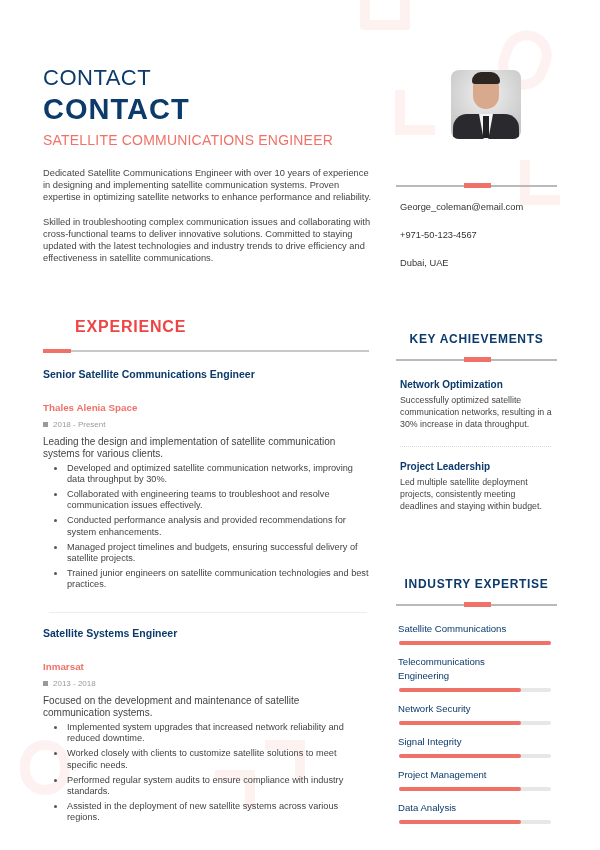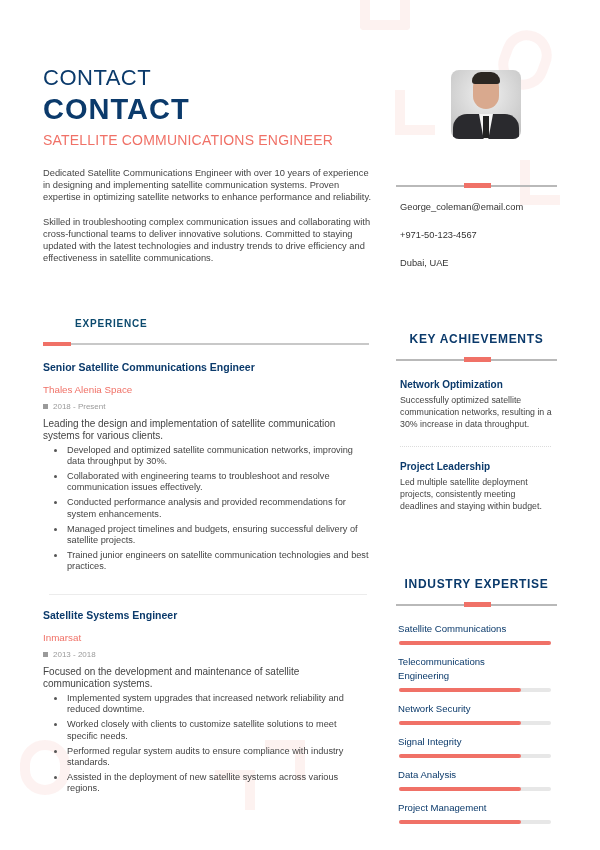--- a/index.html
+++ b/index.html
@@ -26,27 +26,27 @@
     background: radial-gradient(circle at 50% 35%, #f0f0f0 0%, #bdbdbd 100%); }
   .photo .head { position: absolute; left: 22px; top: 6px; width: 26px; height: 33px; border-radius: 12px 12px 14px 14px; background: #d9a98e; }
   .photo .hair { position: absolute; left: 21px; top: 2px; width: 28px; height: 12px; border-radius: 12px 12px 4px 4px; background: #2b2622; }
   .photo .suit { position: absolute; left: 2px; top: 44px; width: 66px; height: 30px; border-radius: 14px 14px 0 0; background: #2a2a2e; }
   .photo .shirt { position: absolute; left: 28px; top: 44px; width: 14px; height: 30px; background: #f4f4f4; clip-path: polygon(0 0,100% 0,60% 100%,40% 100%); }
   .photo .tie { position: absolute; left: 32px; top: 46px; width: 6px; height: 22px; background: #222; }
 
   .summary { position: absolute; left: 43px; top: 167px; width: 330px; font-size: 9.3px; line-height: 12.2px; color: #444; }
   .summary p + p { margin-top: 12px; }
 
-  .section-h { font-size: 10px; font-weight: bold; color: #0c4a6e; letter-spacing: 0.8px; padding-left: 32px; }
+  .section-h { font-size: 16px; font-weight: bold; color: #ef4444; letter-spacing: 0.8px; padding-left: 32px; }
   .exp { position: absolute; left: 43px; top: 318px; width: 326px; }
   .exp .rule { position: relative; height: 2px; margin-top: 14px; background: #c8c8c8; }
   .exp .rule .accent { position: absolute; left: 0; top: -1px; width: 28px; height: 4px; background: #f07167; }
   .job { margin-top: 16px; }
   .job-title { font-size: 10.5px; font-weight: bold; color: #0b3a6b; }
-  .job-company { font-size: 9.8px; font-weight: normal; color: #f07167; margin-top: 11px; }
+  .job-company { font-size: 9.8px; font-weight: bold; color: #f07167; margin-top: 22px; }
   .job-date { font-size: 8px; color: #9a9a9a; margin-top: 7px; display: flex; align-items: center; gap: 5px; }
   .job-date .cal { width: 5px; height: 5px; background: #9a9a9a; display: inline-block; }
   .job-desc { font-size: 10px; line-height: 12px; color: #444; margin-top: 7px; }
   .job ul { margin-top: 3px; padding-left: 24px; font-size: 9.2px; line-height: 11.2px; color: #444; list-style: none; }
   .job li { position: relative; margin-bottom: 3.8px; }
   .job li::before { content: ""; position: absolute; left: -13px; top: 4px; width: 3px; height: 3px; border-radius: 50%; background: #555; }
   .job-divider { height: 1px; background: #ececec; margin: 22px 0 0 6px; width: 318px; }
   .job2 { margin-top: 14px; }
 
   .side-h { text-align: center; font-size: 12px; font-weight: bold; color: #0b3a6b; letter-spacing: 0.7px; }
@@ -193,24 +193,24 @@
         <div class="fill" style="width: 80%;"></div>
       </div>
   </div>
   <div class="skill">
     <div class="skill-name">Signal Integrity</div>
     <div class="skill-bar">
         <div class="fill" style="width: 80%;"></div>
       </div>
   </div>
   <div class="skill">
+    <div class="skill-name">Project Management</div>
+    <div class="skill-bar">
+        <div class="fill" style="width: 80%;"></div>
+      </div>
+  </div>
+  <div class="skill">
     <div class="skill-name">Data Analysis</div>
     <div class="skill-bar">
         <div class="fill" style="width: 80%;"></div>
       </div>
   </div>
-  <div class="skill">
-    <div class="skill-name">Project Management</div>
-    <div class="skill-bar">
-        <div class="fill" style="width: 80%;"></div>
-      </div>
-  </div>
 </section>
 
 </body></html>

